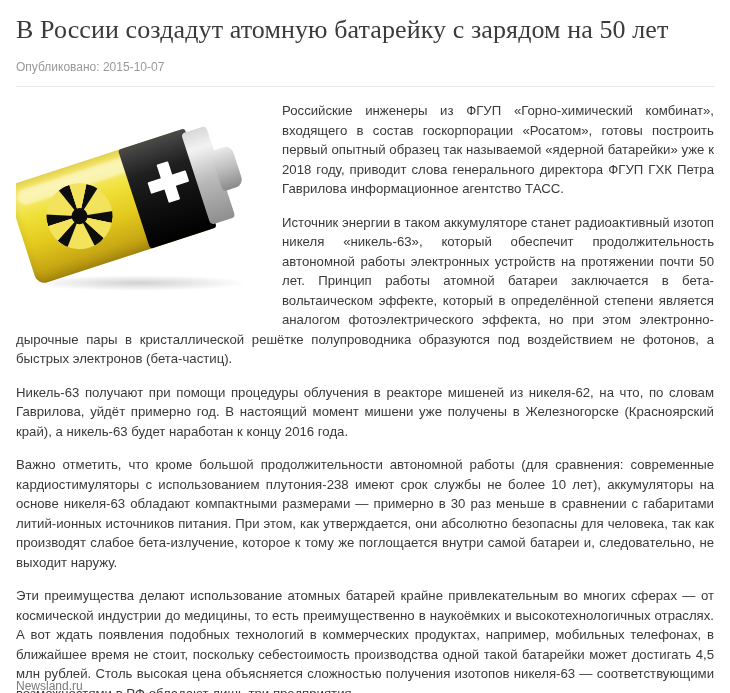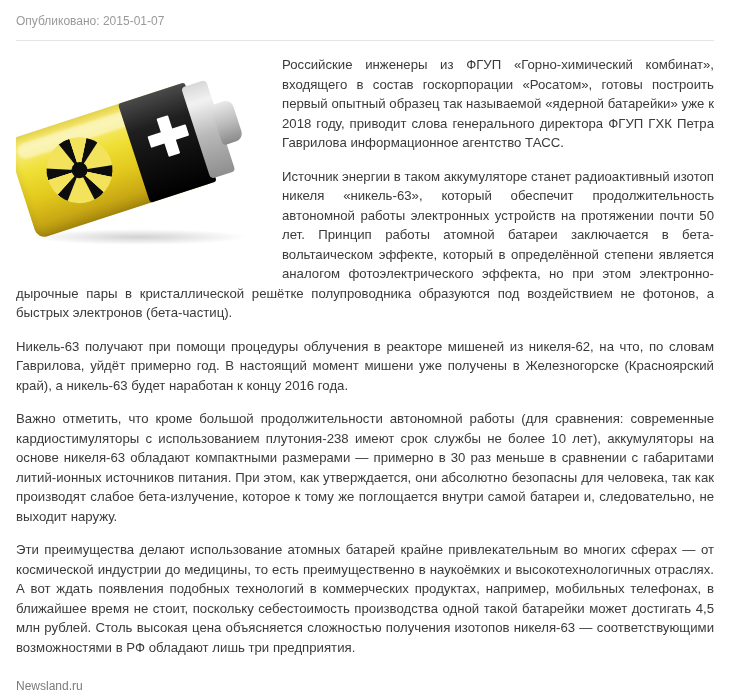--- a/index.html
+++ b/index.html
@@ -192,22 +192,23 @@
     bottom: 0;
     font-size: 12px;
     color: #7a7a7a;
   }
 </style>
 </head>
 <body>
 
 <div class="page">
 
-
-  <div class="meta-line">Опубликовано: 2015-01-07</div>
+  <h1 class="article-title">В России создадут атомную батарейку с зарядом на 50 лет</h1>
+
+  <div class="meta-line">Опубликовано: 2015-10-07</div>
 
   <div class="divider"></div>
 
   <div class="content">
 
     <div class="figure">
       <div class="battery">
         <div class="bat-body"></div>
         <div class="bat-black"></div>
         <div class="bat-cap"></div>

